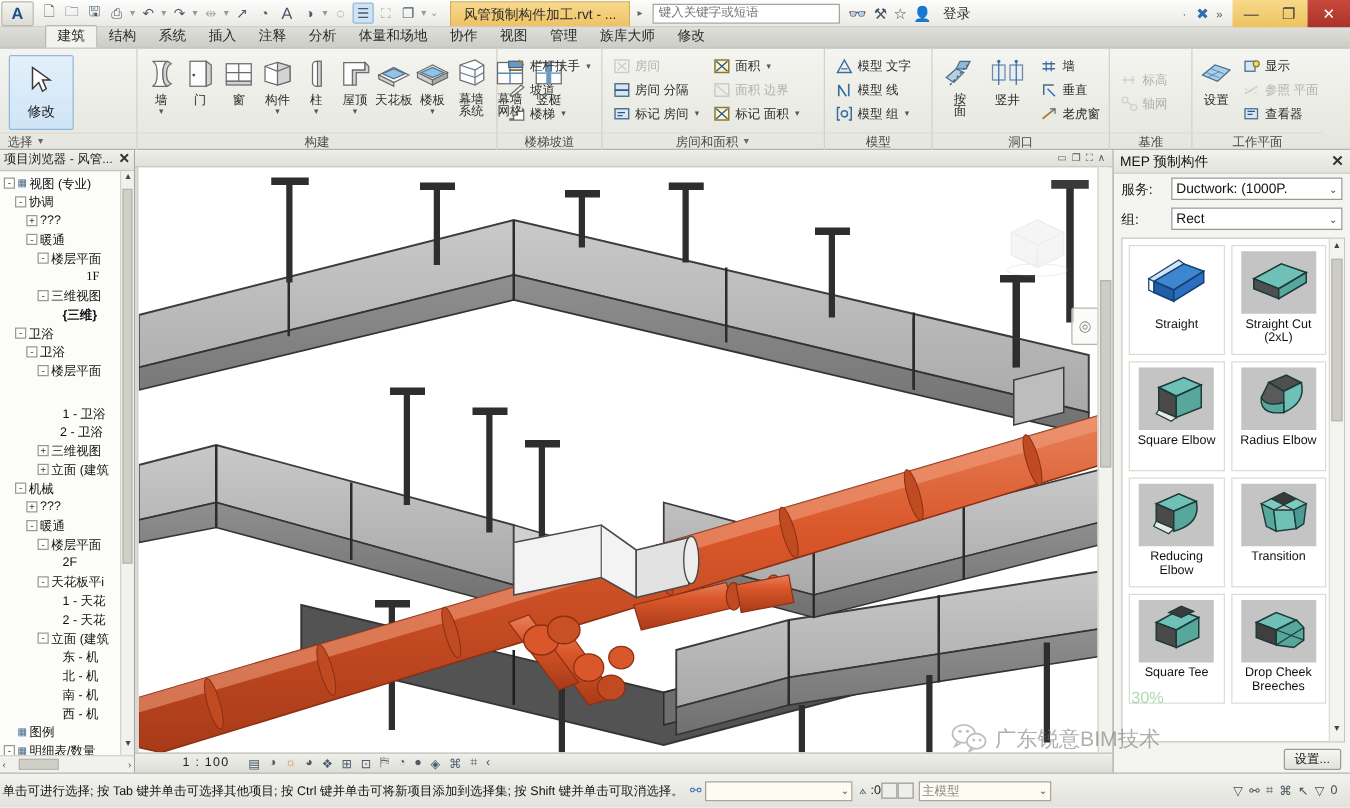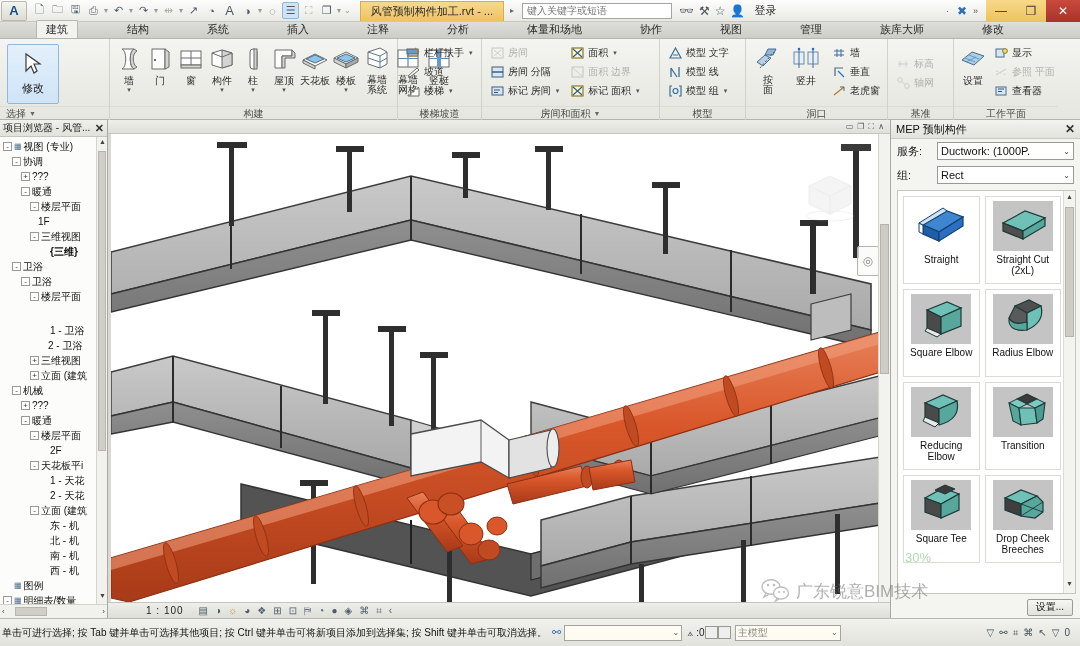--- a/index.html
+++ b/index.html
@@ -67,21 +67,20 @@
   }
   .winbtn.cls { background: linear-gradient(#c9493c, #a8332a); color: #fff; width: 34px; }
 
   
   .ribbon-tabs {
     position: absolute; left: 0; top: 22px; width: 1080px; height: 17px;
     background: linear-gradient(#dededa, #cdcdc7);
     display: flex; align-items: flex-end;
     border-bottom: 1px solid #b6b6ae;
     padding-left: 36px;
-    gap: 40px;
   }
   .rtab {
     padding: 1px 9px 2px 9px; font-size: 11px; color: #2b2b2b;
     white-space: nowrap; line-height: 14px;
   }
   .rtab.active {
     background: #f2f2ee; border: 1px solid #b6b6ae; border-bottom: none;
     border-radius: 2px 2px 0 0; font-weight: normal;
   }
 
@@ -144,21 +143,21 @@
 
   
   .browser {
     position: absolute; left: 0; top: 120px; width: 108px; height: 498px;
     background: #fcfcfa; border-right: 1px solid #a8a8a0;
     display: flex; flex-direction: column;
   }
   .browser-head {
     height: 17px; background: linear-gradient(#f0f0ec,#e2e2dc);
     border-bottom: 1px solid #c5c5bd;
-    display: flex; align-items: center; padding: 0 3px;
+    display: flex; align-items: flex-start; padding: 0 3px;
     font-size: 10px; color: #1b1b1b; white-space: nowrap; overflow: hidden;
   }
   .browser-head .x { margin-left: auto; font-size: 11px; font-weight: bold; color: #333; }
   .tree {
     flex: 1; overflow: hidden; position: relative;
     padding: 2px 0 0 0;
   }
   .tnode {
     display: flex; align-items: center; height: 15px;
     font-size: 10px; color: #101010; white-space: nowrap;
@@ -861,21 +860,21 @@
           <span>???</span>
         </div>
         <div class="tnode" style="padding-left: 21px;">
           <span class="exp">-</span>
           <span>暖通</span>
         </div>
         <div class="tnode" style="padding-left: 30px;">
           <span class="exp">-</span>
           <span>楼层平面</span>
         </div>
-        <div class="tnode" style="padding-left: 27px;">
+        <div class="tnode" style="padding-left: 58px; font-family: Liberation Serif, serif;">
           <span class="nox"></span>
           <span>1F</span>
         </div>
         <div class="tnode" style="padding-left: 30px;">
           <span class="exp">-</span>
           <span>三维视图</span>
         </div>
         <div class="tnode bold" style="padding-left: 39px;">
           <span class="nox"></span>
           <span>{三维}</span>

